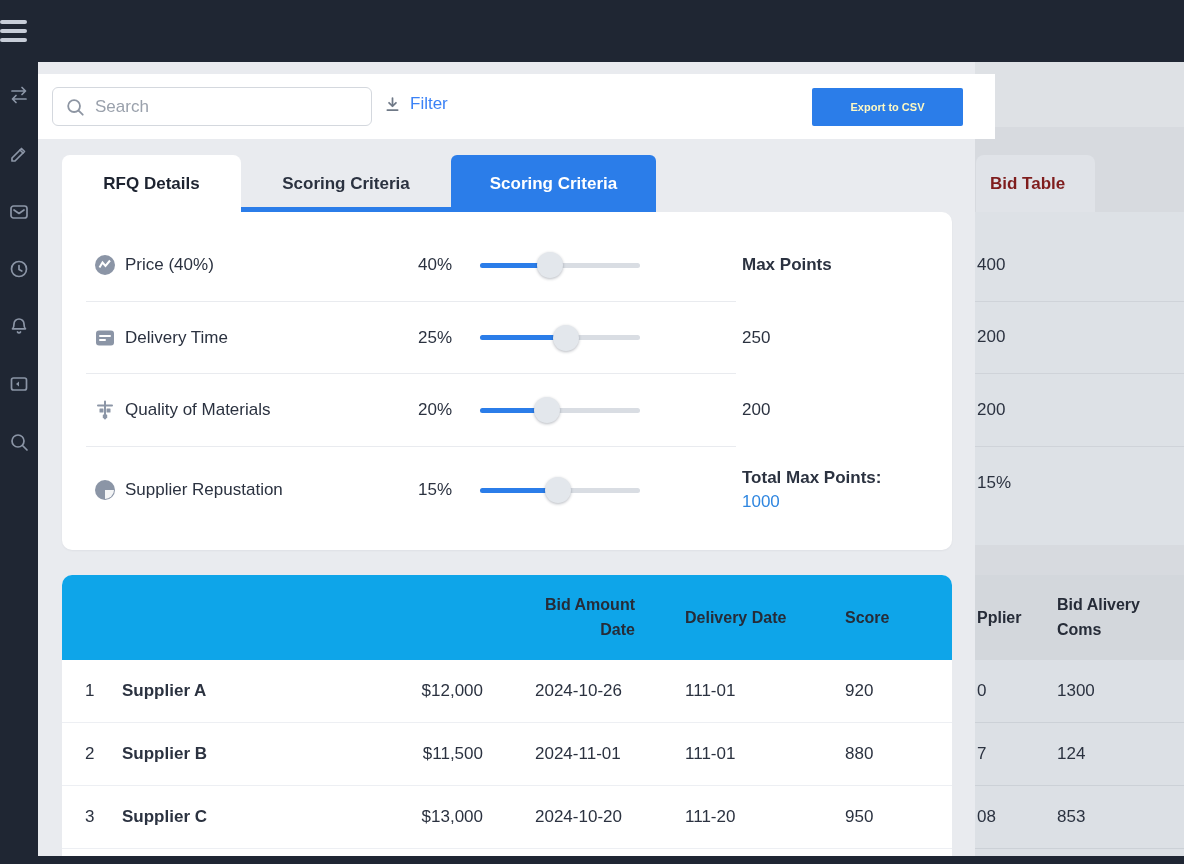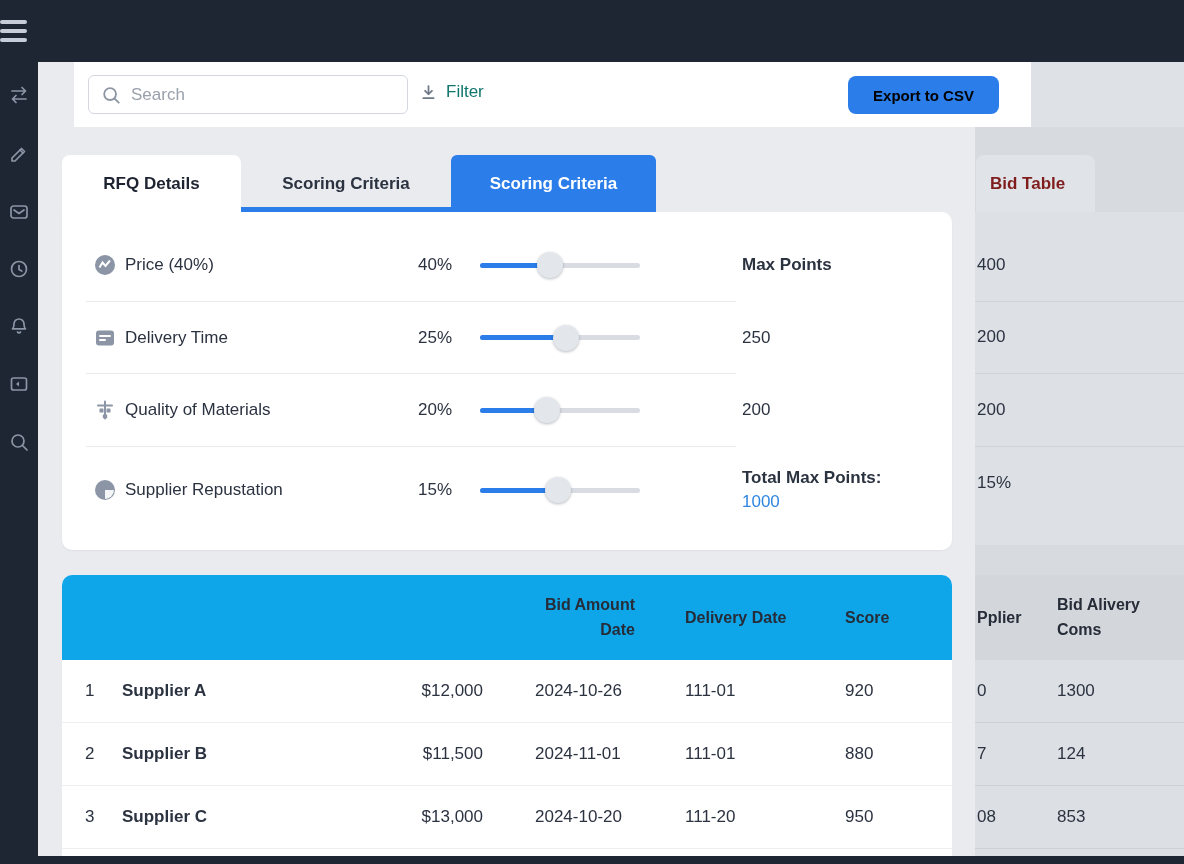--- a/index.html
+++ b/index.html
@@ -34,32 +34,32 @@
   .ov-thead { position:absolute; left:975px; top:575px; width:209px; height:85px; background:#d3d7dc; }
   .ov-th { position:absolute; top:50%; transform:translateY(-50%); font-weight:700; font-size:16px; color:#262c38; }
   .ov-h1 { left:2px; } .ov-h2 { left:82px; width:104px; line-height:1.6; }
   .ov-row { position:absolute; left:975px; width:209px; height:63px; background:#dce0e5; border-bottom:1px solid #ccd1d7; }
   .ovr-0{top:660px;} .ovr-1{top:723px;} .ovr-2{top:786px;}
   .ov-c { position:absolute; top:50%; transform:translateY(-50%); font-size:17px; color:#2b3240; }
   .ov-c1{left:2px;} .ov-c2{left:82px;}
   .ov-tail { position:absolute; left:975px; top:849px; width:209px; height:7px; background:#dce0e5; }
 
   
-  .toolbar { position:absolute; left:38px; top:62px; width:957px; height:65px; background:#ffffff; z-index:5;margin-left:36px; }
+  .toolbar { position:absolute; left:38px; top:74px; width:957px; height:65px; background:#ffffff; z-index:5; }
   .search-box { position:absolute; left:14px; top:13px; width:320px; height:39px; background:#fff;
                 border:1px solid #d4d8de; border-radius:6px; }
   .search-box svg { position:absolute; left:12px; top:9px; width:20px; height:20px; stroke:#8d95a2; fill:none; stroke-width:2; stroke-linecap:round; }
   .search-box input { position:absolute; left:42px; top:1px; width:265px; height:35px; border:none; outline:none;
                       font-family:"Liberation Sans",sans-serif; font-size:17px; color:#2b3240; background:transparent; }
   .search-box input::placeholder { color:#9aa1ac; }
   .filter-btn { position:absolute; left:345px; top:20px; display:flex; align-items:center; gap:8px; cursor:pointer; }
   .filter-btn svg { width:19px; height:19px; stroke:#6f7987; fill:none; stroke-width:2; stroke-linecap:round; stroke-linejoin:round; }
-  .filter-label { font-size:17px; color:#0f766e; }
+  .filter-label { font-size:17px; color:#3b82f6; }
   .export-btn { position:absolute; left:774px; top:14px; width:151px; height:38px; background:#2b7de9; border:none;
-                border-radius:8px; color:#000000; font-weight:700; font-size:15px; font-family:"Liberation Sans",sans-serif;
+                border-radius:2px; color:#fef9c3; font-weight:700; font-size:11px; font-family:"Liberation Sans",sans-serif;
                 display:flex; align-items:center; justify-content:center; cursor:pointer; }
 
   
   .tab { position:absolute; top:155px; height:57px; display:flex; align-items:center; justify-content:center;
          font-weight:700; font-size:17px; cursor:pointer; z-index:4;text-align:right; }
   .tab-rfq { left:62px; width:179px; background:#ffffff; border-radius:8px 8px 0 0; color:#1d2330; }
   .tab-sc1 { left:241px; width:210px; color:#2b3240; }
   .tab-underline { position:absolute; left:241px; top:207px; width:210px; height:5px; background:#2b7de9; z-index:4; }
   .tab-sc2 { left:451px; width:205px; background:#2b7de9; border-radius:6px 6px 0 0; color:#ffffff; }
 

